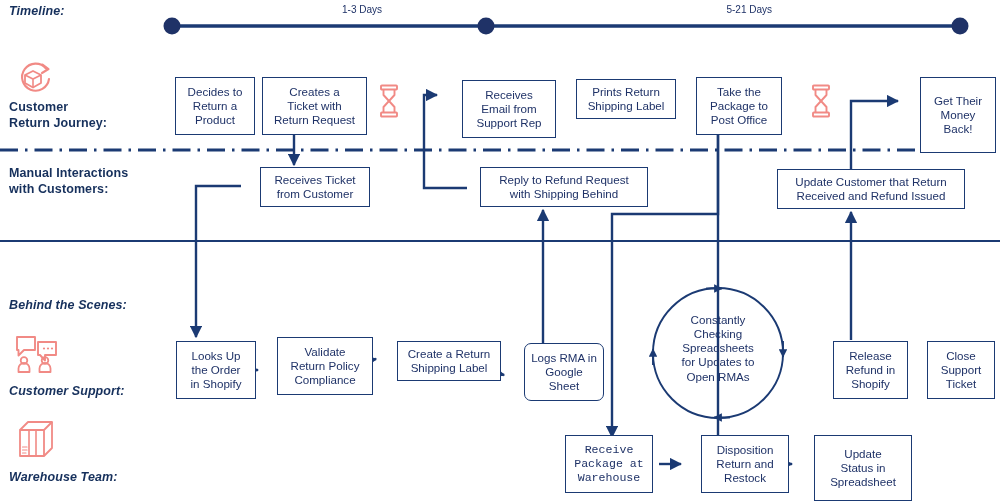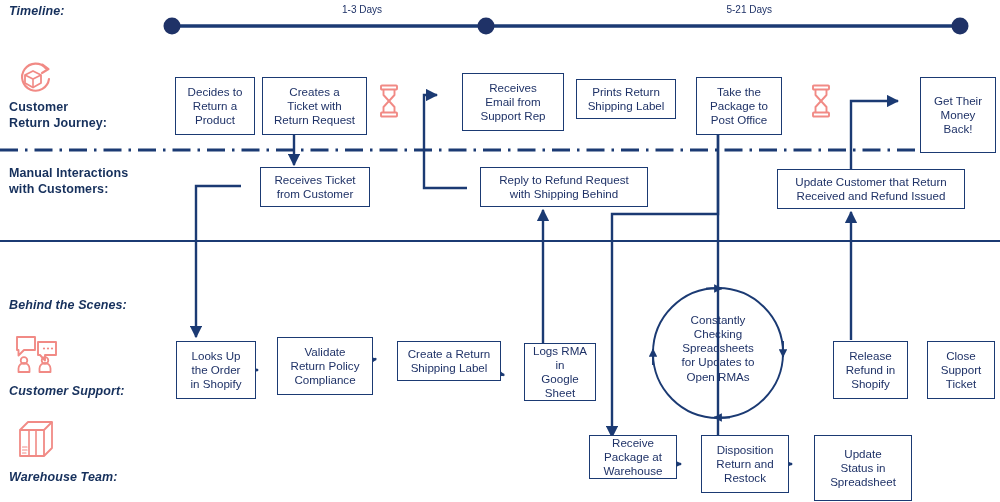--- a/index.html
+++ b/index.html
@@ -200,21 +200,21 @@
   </div>
 
   <div class="node" style="left:155px;top:77px;width:80px;height:58px;">Decides to
 Return a
 Product</div>
 
   <div class="node" style="left:242px;top:77px;width:105px;height:58px;">Creates a
 Ticket with
 Return Request</div>
 
-  <div class="node" style="left:442px;top:73px;width:102px;height:58px;">Receives
+  <div class="node" style="left:442px;top:80px;width:94px;height:58px;">Receives
 Email from
 Support Rep</div>
 
   <div class="node" style="left:556px;top:79px;width:100px;height:36px;">Prints Return
 Shipping Label</div>
 
   <div class="node" style="left:676px;top:77px;width:86px;height:58px;">Take the
 Package to
 Post Office</div>
 
@@ -235,39 +235,39 @@
 the Order
 in Shopify</div>
 
   <div class="node" style="left:257px;top:337px;width:96px;height:58px;">Validate
 Return Policy
 Compliance</div>
 
   <div class="node" style="left:377px;top:341px;width:104px;height:36px;">Create a Return
 Shipping Label</div>
 
-  <div class="node" style="left:504px;top:343px;width:72px;height:58px;">Logs RMA in
+  <div class="node" style="left:504px;top:343px;width:80px;height:58px;border-radius:7px;">Logs RMA in
 Google
 Sheet</div>
 
   <div class="loop-text" style="left:663px;top:313px;width:110px;">Constantly
 Checking
 Spreadsheets
 for Updates to
 Open RMAs</div>
 
   <div class="node" style="left:813px;top:341px;width:75px;height:58px;">Release
 Refund in
 Shopify</div>
 
   <div class="node" style="left:907px;top:341px;width:68px;height:58px;">Close
 Support
 Ticket</div>
 
-  <div class="node" style="left:569px;top:435px;width:88px;height:44px;">Receive
+  <div class="node" style="left:545px;top:435px;width:88px;height:58px;font-family:Liberation Mono, monospace;">Receive
 Package at
 Warehouse</div>
 
   <div class="node" style="left:681px;top:435px;width:88px;height:58px;">Disposition
 Return and
 Restock</div>
 
   <div class="node" style="left:794px;top:435px;width:98px;height:66px;">Update
 Status in
 Spreadsheet</div>

